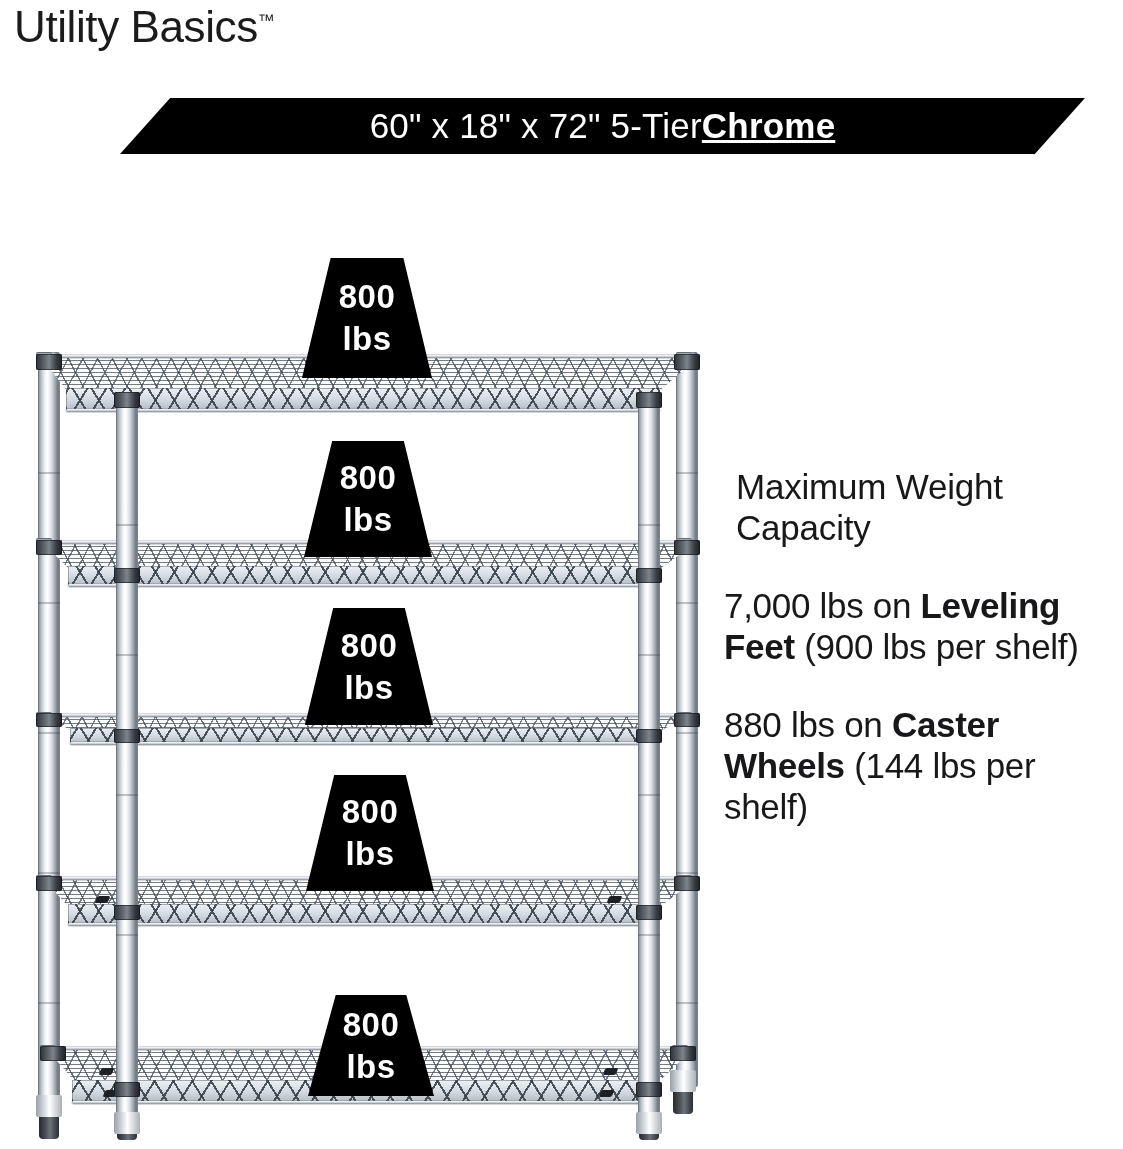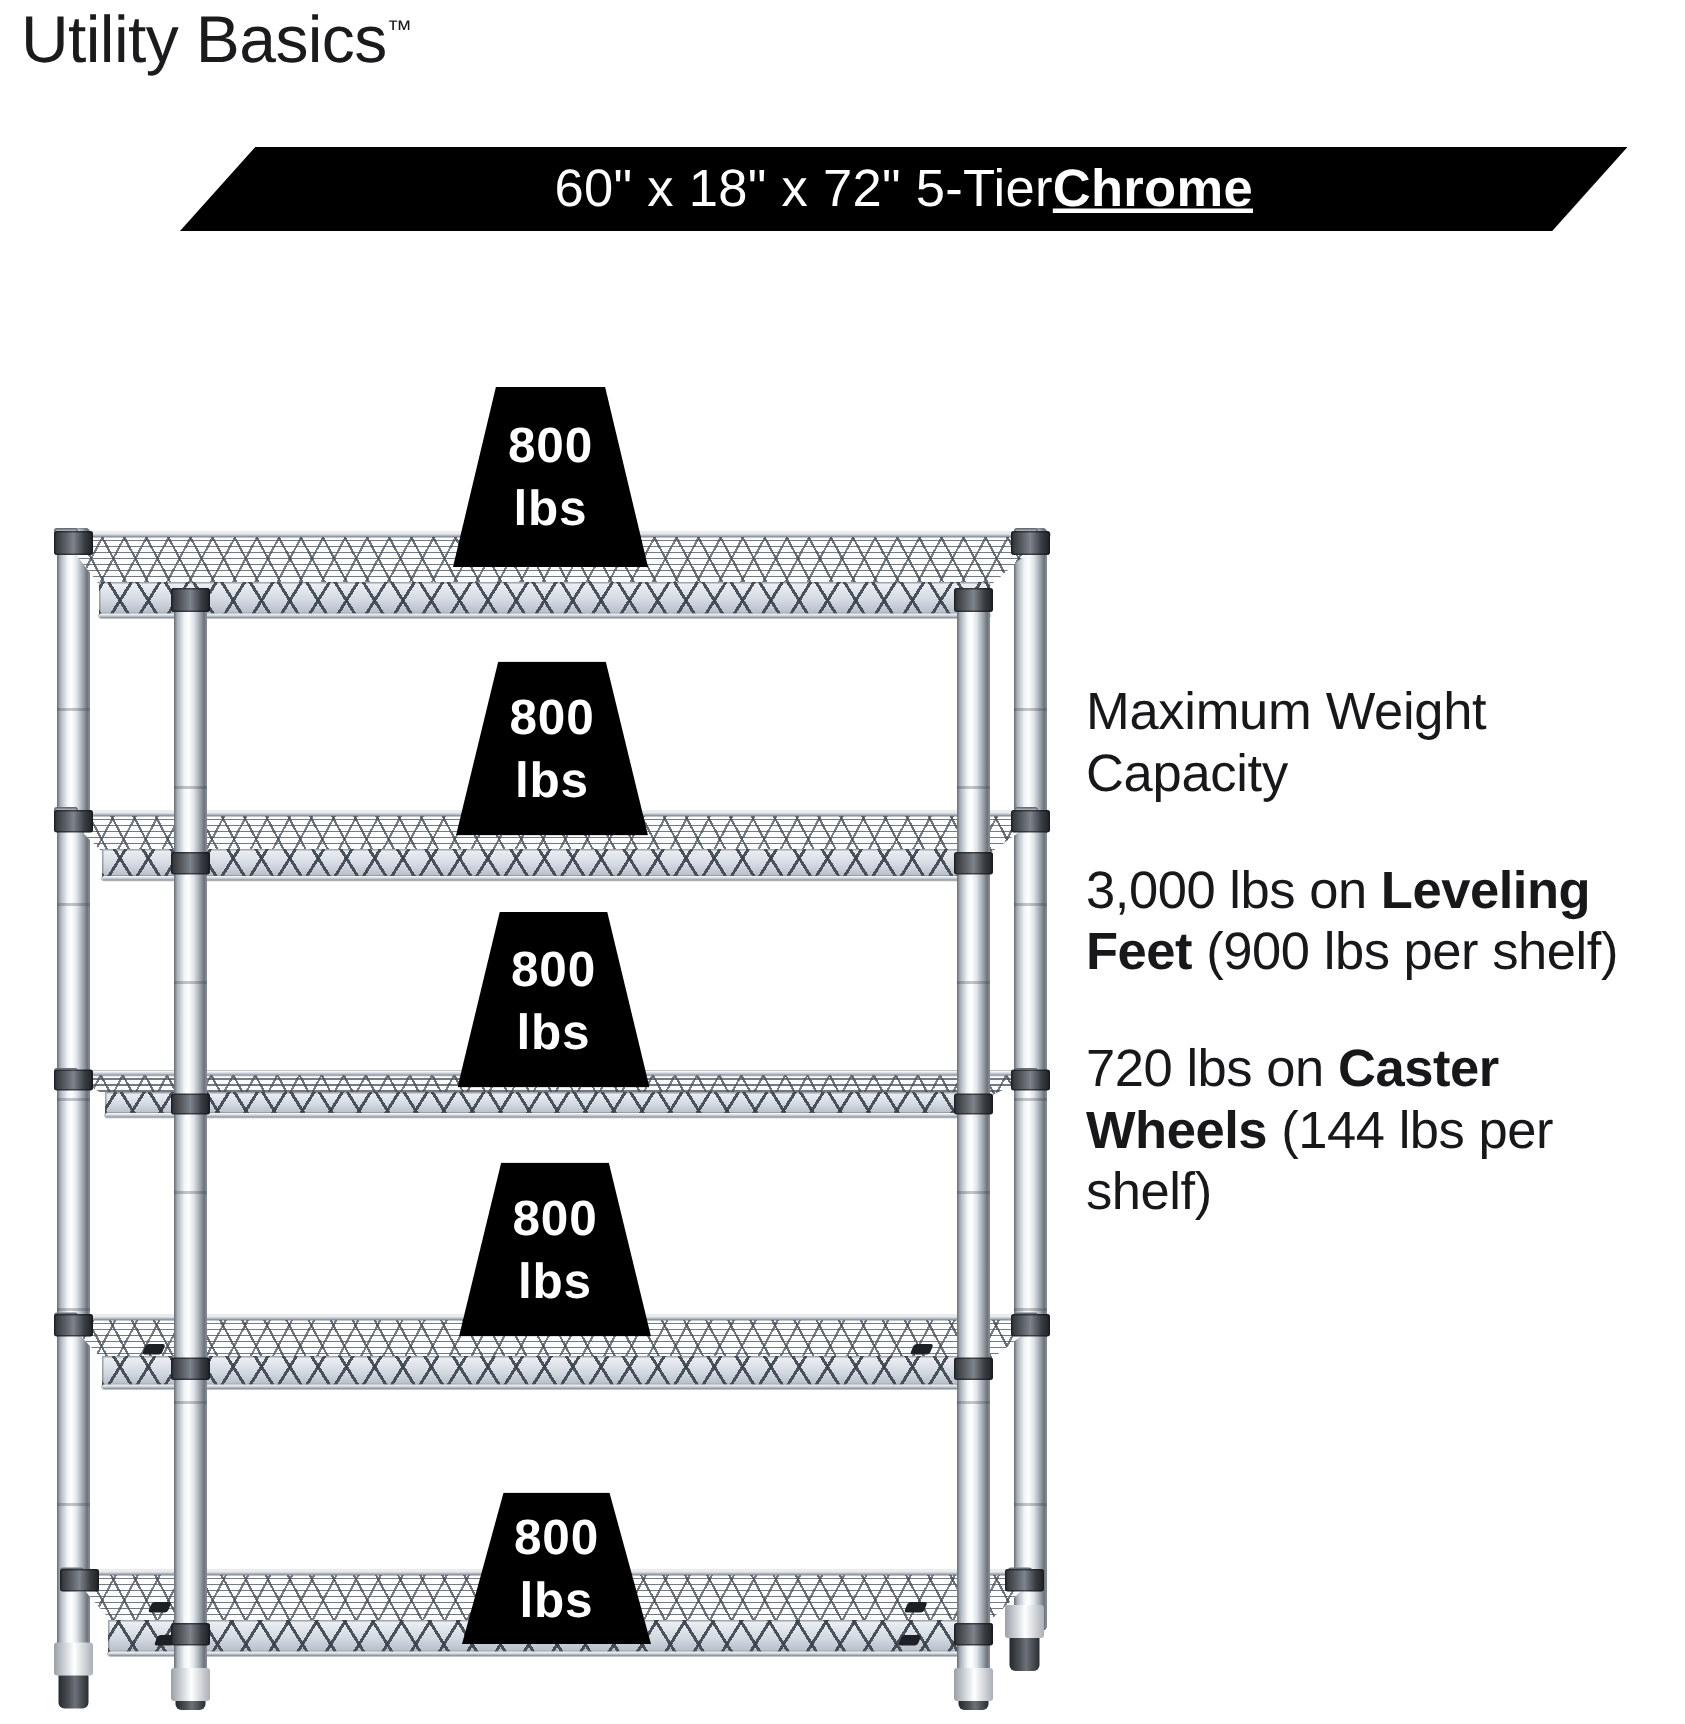--- a/index.html
+++ b/index.html
@@ -31,21 +31,21 @@
   .banner-text{
     position:absolute;left:0;top:0;width:100%;height:100%;
     display:flex;align-items:center;justify-content:center;
     color:#ffffff;font-size:35px;letter-spacing:0.2px;white-space:nowrap;
   }
   .banner-text b{font-weight:700;text-decoration:underline;}
 
   
   .copy{position:absolute;left:724px;top:455px;width:400px;}
   .copy h2{
-    margin:0;font-size:35px;font-weight:400;line-height:1.16;
+    margin:12px;font-size:35px;font-weight:400;line-height:1.16;
     letter-spacing:-0.2px;color:#18181a;
   }
   .copy p{
     margin:38px 0 0 0;font-size:35px;font-weight:400;line-height:1.16;
     letter-spacing:-0.3px;color:#18181a;
   }
   .copy p b{font-weight:700;}
 
   
   .rack{position:absolute;left:0;top:330px;width:730px;height:810px;}
@@ -160,24 +160,24 @@
     <div class="banner-shape"></div>
     <div class="banner-text">
       <span>60" x 18" x 72" 5-Tier </span>
         <b>Chrome</b>
     </div>
   </div>
 
   <div class="copy">
     <h2>Maximum Weight Capacity</h2>
     <p>
-      <span>3,000 lbs on </span><b>Leveling Feet</b><span> (900 lbs per shelf)</span>
+      <span>7,000 lbs on </span><b>Leveling Feet</b><span> (900 lbs per shelf)</span>
     </p>
     <p>
-      <span>720 lbs on </span><b>Caster Wheels</b><span> (144 lbs per shelf)</span>
+      <span>880 lbs on </span><b>Caster Wheels</b><span> (144 lbs per shelf)</span>
     </p>
   </div>
 
   <div class="rack">
 
     <div class="post" style="left:38px;top:22px;width:22px;height:760px;">
       <div class="tube"></div>
       <div class="groove" style="top:120px;"></div>
       <div class="groove" style="top:250px;"></div>
       <div class="groove" style="top:380px;"></div>

